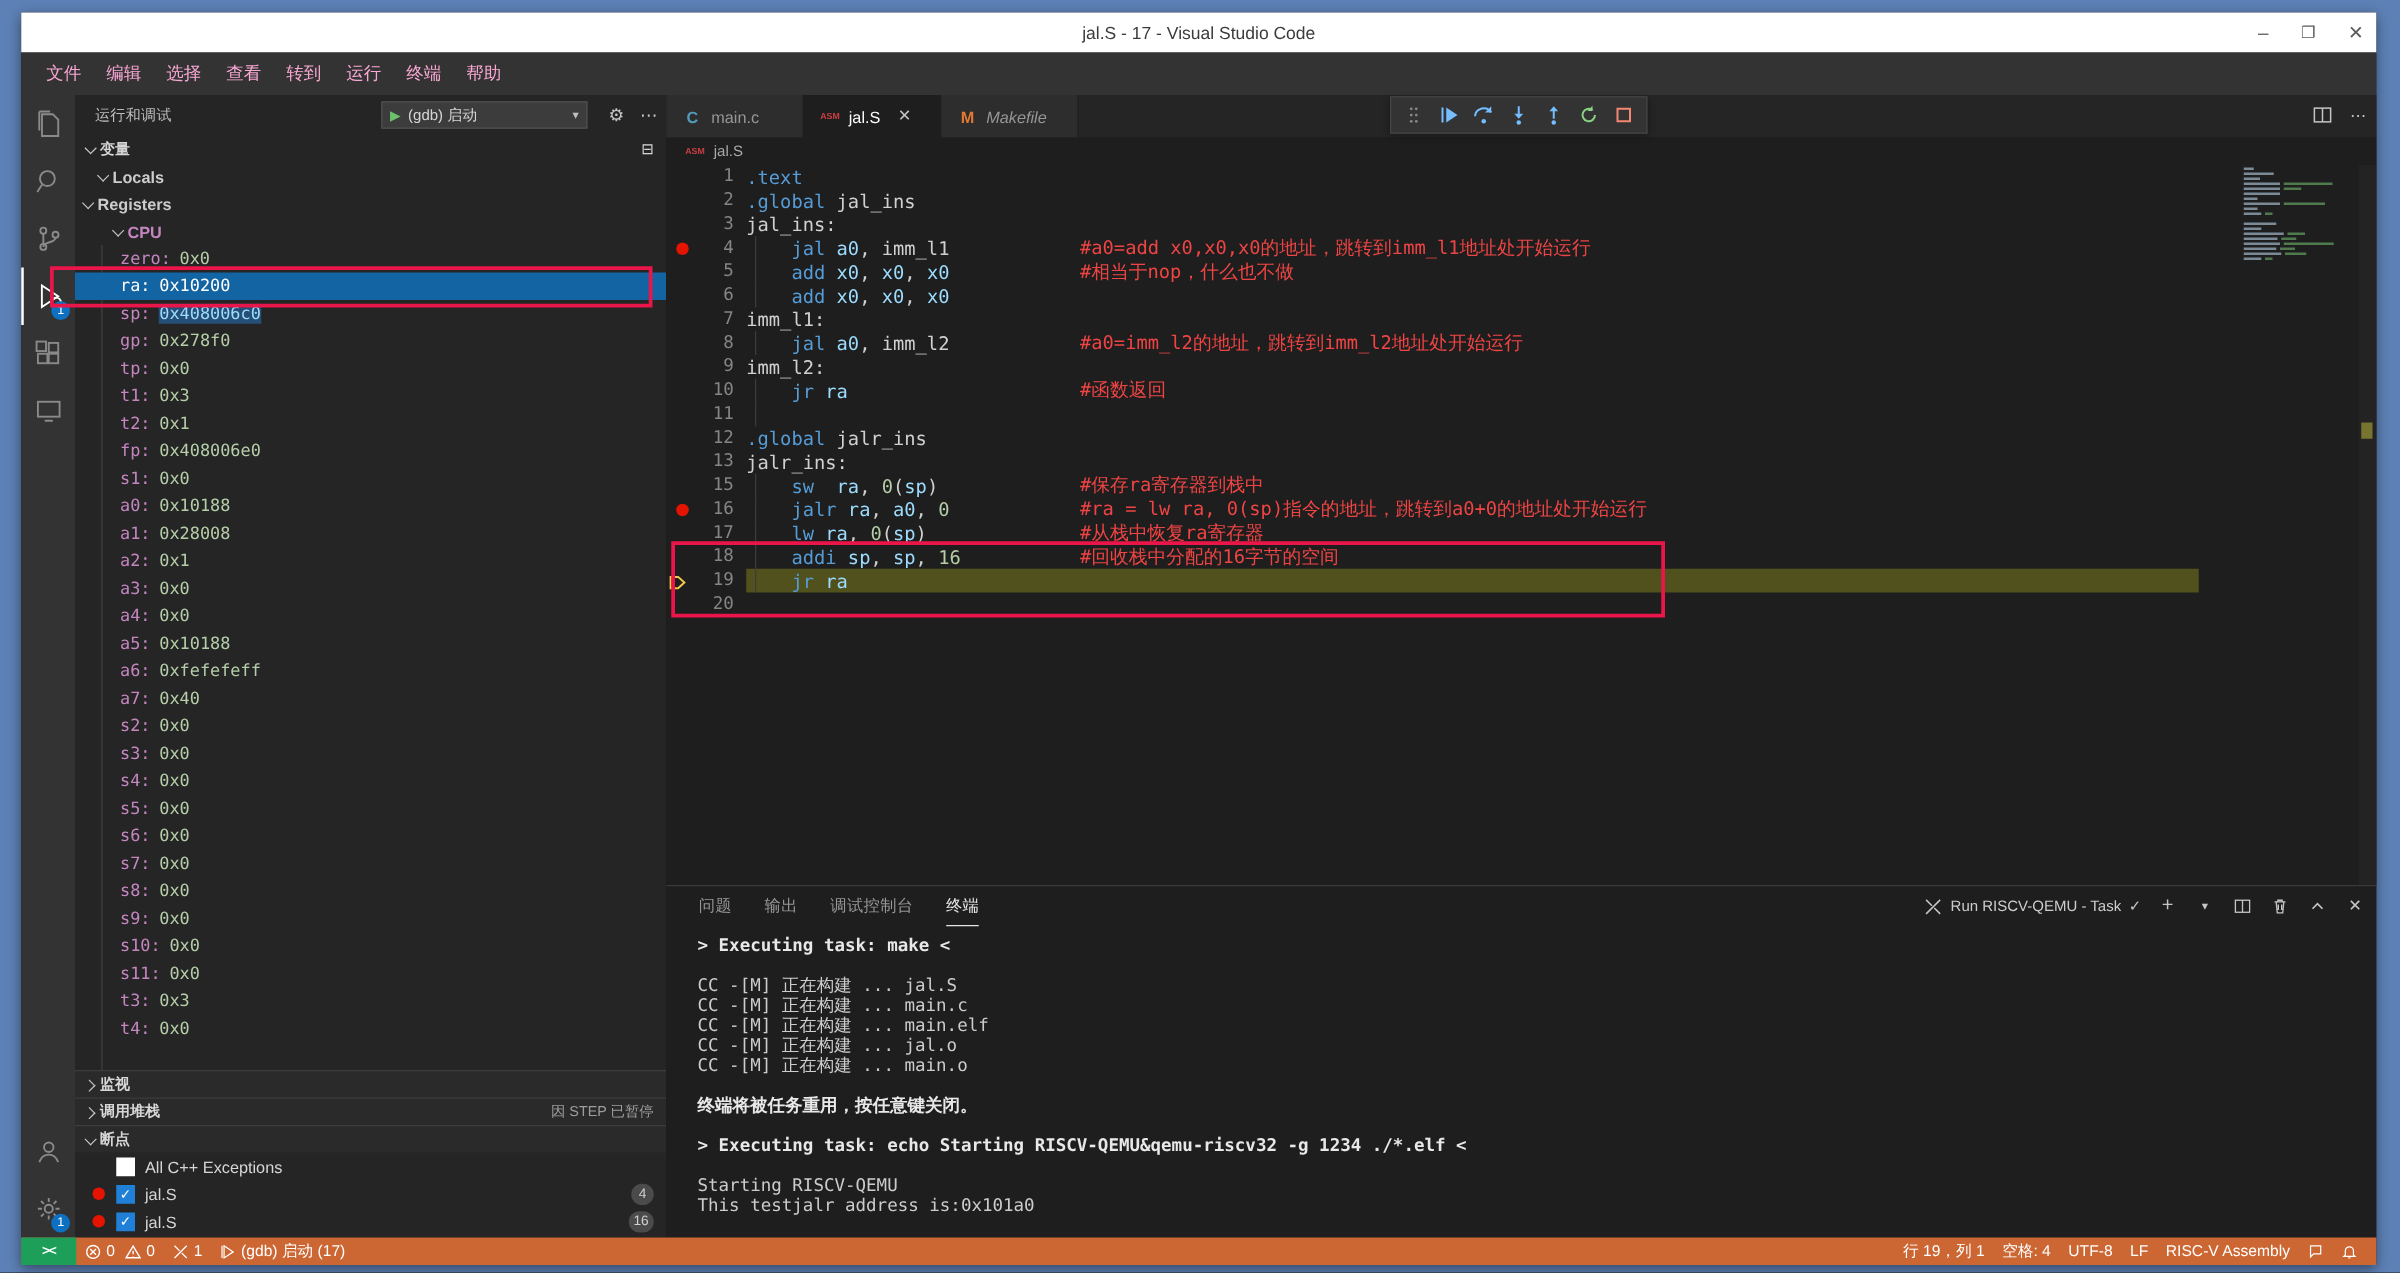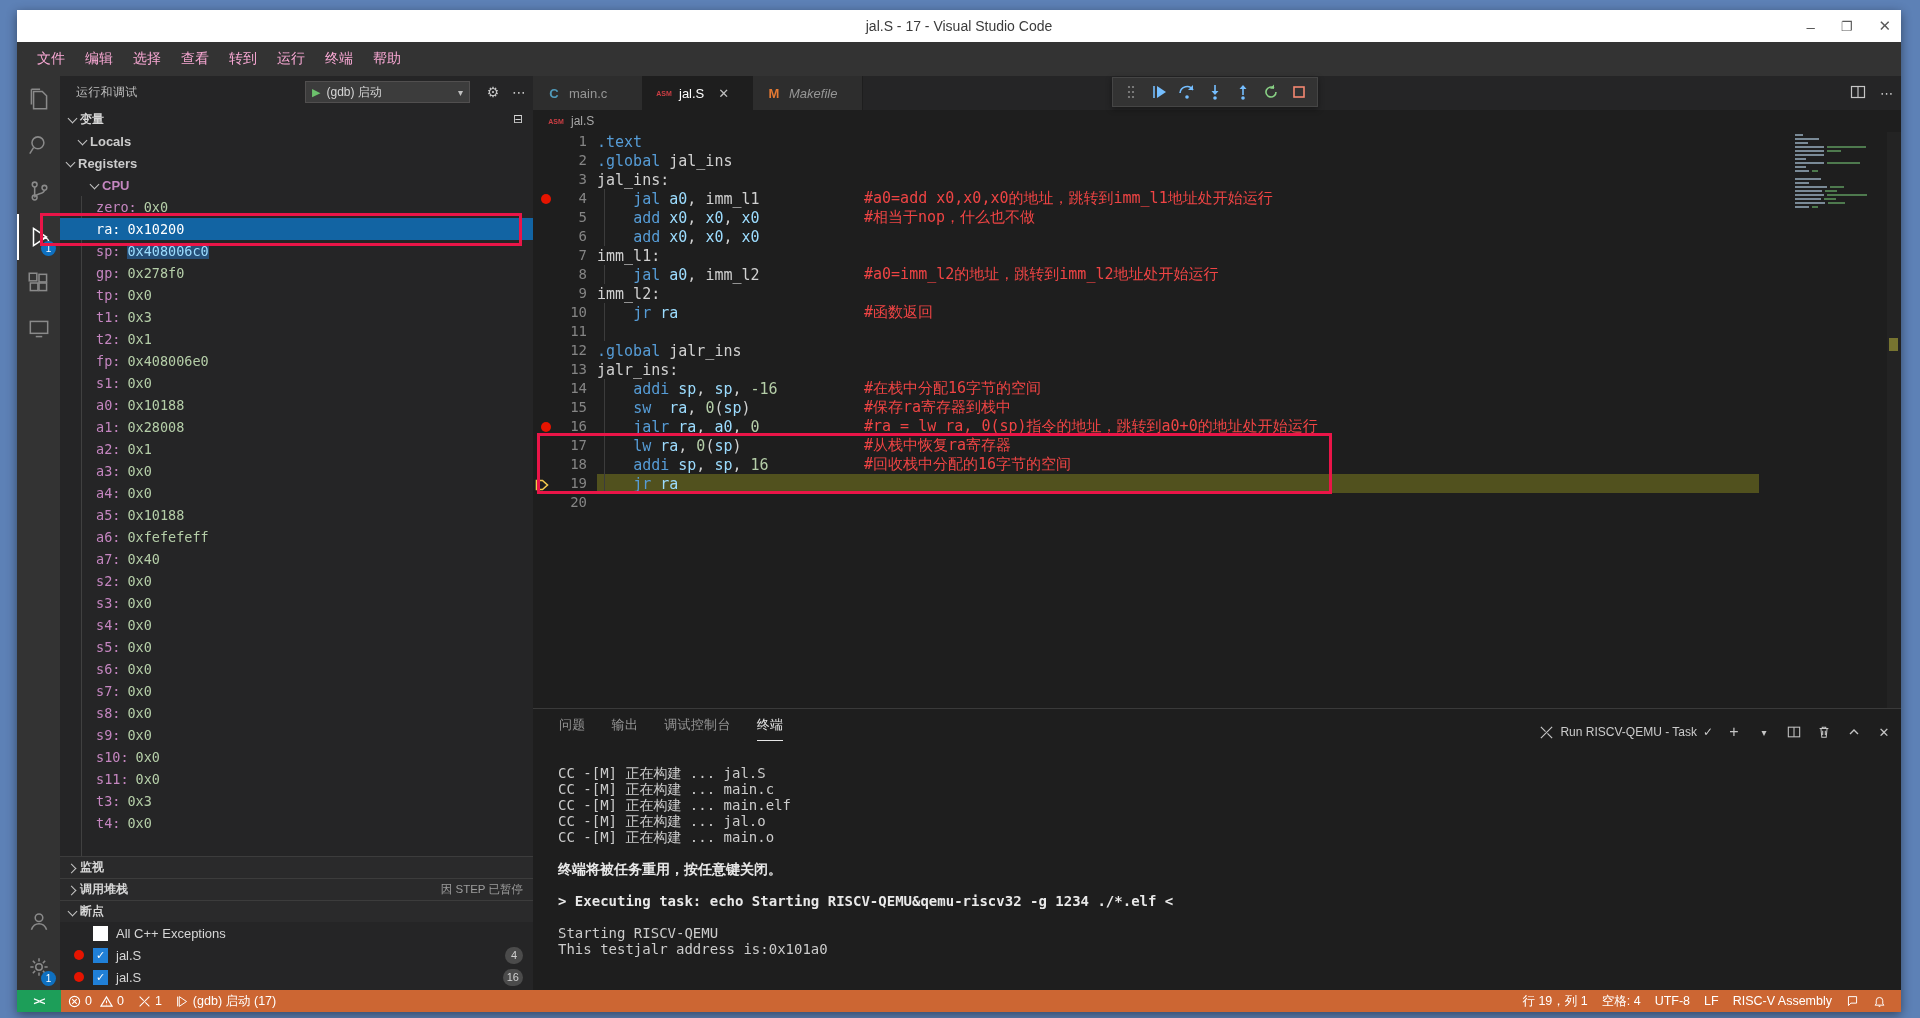--- a/index.html
+++ b/index.html
@@ -79,21 +79,21 @@
   .codetext{position:relative;display:inline-block;min-width:267px}
   .line .cm{color:#ef4444}
   .dir{color:#569cd6}.mn{color:#569cd6}.reg{color:#9cdcfe}.num{color:#b5cea8}.pl{color:#d0d0d0}
   .minimap{position:absolute;right:14px;top:2px;width:92px}
   .mm-row{display:flex;gap:3px;margin-bottom:2px;height:2px}
   .mm-row i{display:block;height:2px}
   .ovr-mark{position:absolute;right:3px;top:206px;width:9px;height:13px;background:#77742c}
   .scrollcol{position:absolute;right:0;top:0;width:14px;bottom:0;background:rgba(121,121,121,.06)}
   
   .panel{position:absolute;left:516px;top:698px;right:0;bottom:22px;background:#1e1e1e;border-top:1px solid #3a3a3a}
-  .panel-hdr{height:32px;display:flex;align-items:flex-end;padding:0 8px 0 26px}
+  .panel-hdr{height:32px;display:flex;align-items:center;padding:0 8px 0 26px}
   .ptab{margin-right:26px;font-size:13px;color:#969696;height:32px;display:flex;align-items:center;letter-spacing:.3px}
   .ptab.active{color:#e7e7e7;border-bottom:1.5px solid #e7e7e7}
   .panel-actions{margin-left:auto;display:flex;align-items:center;gap:12px;color:#c5c5c5}
   .task-lab{font-size:12px;color:#cccccc;display:flex;align-items:center;gap:6px}
   .pa-ic{width:18px;height:18px;display:flex;align-items:center;justify-content:center;font-size:13px}
   .term{padding:8px 0 0 25px;font-family:"DejaVu Sans Mono","Liberation Mono",monospace;font-size:14px;color:#cccccc}
   .tline{height:16px;line-height:16px;white-space:pre}
   .tline.b{font-weight:bold;color:#e8e8e8}
   
   .statusbar{position:absolute;left:0;bottom:0;right:0;height:22px;background:#cc6633;display:flex;align-items:center;color:#ffffff;font-size:12.5px}
@@ -464,21 +464,20 @@
         <div class="line"><div class="gutter"><div class="bdot"></div><span class="lnum">4</span></div><div class="guide"></div><span class="codetext"><span class="pl">    </span><span class="mn">jal</span><span class="pl"> </span><span class="reg">a0</span><span class="pl">, </span><span class="pl">imm_l1</span></span><span class="cm">#a0=add x0,x0,x0的地址，跳转到imm_l1地址处开始运行</span></div>
         <div class="line"><div class="gutter"><span class="lnum">5</span></div><div class="guide"></div><span class="codetext"><span class="pl">    </span><span class="mn">add</span><span class="pl"> </span><span class="reg">x0</span><span class="pl">, </span><span class="reg">x0</span><span class="pl">, </span><span class="reg">x0</span></span><span class="cm">#相当于nop，什么也不做</span></div>
         <div class="line"><div class="gutter"><span class="lnum">6</span></div><div class="guide"></div><span class="codetext"><span class="pl">    </span><span class="mn">add</span><span class="pl"> </span><span class="reg">x0</span><span class="pl">, </span><span class="reg">x0</span><span class="pl">, </span><span class="reg">x0</span></span></div>
         <div class="line"><div class="gutter"><span class="lnum">7</span></div><span class="codetext"><span class="pl">imm_l1:</span></span></div>
         <div class="line"><div class="gutter"><span class="lnum">8</span></div><div class="guide"></div><span class="codetext"><span class="pl">    </span><span class="mn">jal</span><span class="pl"> </span><span class="reg">a0</span><span class="pl">, </span><span class="pl">imm_l2</span></span><span class="cm">#a0=imm_l2的地址，跳转到imm_l2地址处开始运行</span></div>
         <div class="line"><div class="gutter"><span class="lnum">9</span></div><span class="codetext"><span class="pl">imm_l2:</span></span></div>
         <div class="line"><div class="gutter"><span class="lnum">10</span></div><div class="guide"></div><span class="codetext"><span class="pl">    </span><span class="mn">jr</span><span class="pl"> </span><span class="reg">ra</span></span><span class="cm">#函数返回</span></div>
         <div class="line"><div class="gutter"><span class="lnum">11</span></div><div class="guide"></div><span class="codetext"></span></div>
         <div class="line"><div class="gutter"><span class="lnum">12</span></div><span class="codetext"><span class="dir">.global</span><span class="pl"> jalr_ins</span></span></div>
         <div class="line"><div class="gutter"><span class="lnum">13</span></div><span class="codetext"><span class="pl">jalr_ins:</span></span></div>
-        <div class="line"><div class="gutter"><span class="lnum">14</span></div><div class="guide"></div><span class="codetext"><span class="pl">    </span><span class="mn">addi</span><span class="pl"> </span><span class="reg">sp</span><span class="pl">, </span><span class="reg">sp</span><span class="pl">, </span><span class="num">-16</span></span><span class="cm">#在栈中分配16字节的空间</span></div>
         <div class="line"><div class="gutter"><span class="lnum">15</span></div><div class="guide"></div><span class="codetext"><span class="pl">    </span><span class="mn">sw</span><span class="pl">  </span><span class="reg">ra</span><span class="pl">, </span><span class="num">0</span><span class="pl">(</span><span class="reg">sp</span><span class="pl">)</span></span><span class="cm">#保存ra寄存器到栈中</span></div>
         <div class="line"><div class="gutter"><div class="bdot"></div><span class="lnum">16</span></div><div class="guide"></div><span class="codetext"><span class="pl">    </span><span class="mn">jalr</span><span class="pl"> </span><span class="reg">ra</span><span class="pl">, </span><span class="reg">a0</span><span class="pl">, </span><span class="num">0</span></span><span class="cm">#ra = lw ra, 0(sp)指令的地址，跳转到a0+0的地址处开始运行</span></div>
         <div class="line"><div class="gutter"><span class="lnum">17</span></div><div class="guide"></div><span class="codetext"><span class="pl">    </span><span class="mn">lw</span><span class="pl"> </span><span class="reg">ra</span><span class="pl">, </span><span class="num">0</span><span class="pl">(</span><span class="reg">sp</span><span class="pl">)</span></span><span class="cm">#从栈中恢复ra寄存器</span></div>
         <div class="line"><div class="gutter"><span class="lnum">18</span></div><div class="guide"></div><span class="codetext"><span class="pl">    </span><span class="mn">addi</span><span class="pl"> </span><span class="reg">sp</span><span class="pl">, </span><span class="reg">sp</span><span class="pl">, </span><span class="num">16</span></span><span class="cm">#回收栈中分配的16字节的空间</span></div>
         <div class="line"><div class="band"></div><div class="gutter"><span class="cur-arrow"><svg width="14" height="12" viewBox="0 0 14 12">
                 <path d="M1.5 1.5h6L12.5 6 7.5 10.5h-6z" fill="none" stroke="#f2c94c" stroke-width="1.6"></path>
               </svg></span><span class="lnum">19</span></div><div class="guide"></div><span class="codetext"><span class="pl">    </span><span class="mn">jr</span><span class="pl"> </span><span class="reg">ra</span></span><span class="cm">#函数返回</span></div>
         <div class="line"><div class="gutter"><span class="lnum">20</span></div><span class="codetext"></span></div>
         <div class="minimap" id="minimap">
           <div class="mm-row">
@@ -582,20 +581,21 @@
         </span>
         <span class="pa-ic">
           <svg width="12" height="12" viewBox="0 0 12 12" style="stroke:#c5c5c5;fill:none;stroke-width:1.4">
               <path d="M2 8l4-4 4 4"></path>
             </svg>
         </span>
         <span class="pa-ic">✕</span>
       </div>
     </div>
     <div class="term" id="term">
+        <div class="tline b">&gt; Executing task: make &lt;</div>
         <div class="tline"> </div>
         <div class="tline">CC -[M] 正在构建 ... jal.S</div>
         <div class="tline">CC -[M] 正在构建 ... main.c</div>
         <div class="tline">CC -[M] 正在构建 ... main.elf</div>
         <div class="tline">CC -[M] 正在构建 ... jal.o</div>
         <div class="tline">CC -[M] 正在构建 ... main.o</div>
         <div class="tline"> </div>
         <div class="tline b">终端将被任务重用，按任意键关闭。</div>
         <div class="tline"> </div>
         <div class="tline b">&gt; Executing task: echo Starting RISCV-QEMU&amp;qemu-riscv32 -g 1234 ./*.elf &lt;</div>

